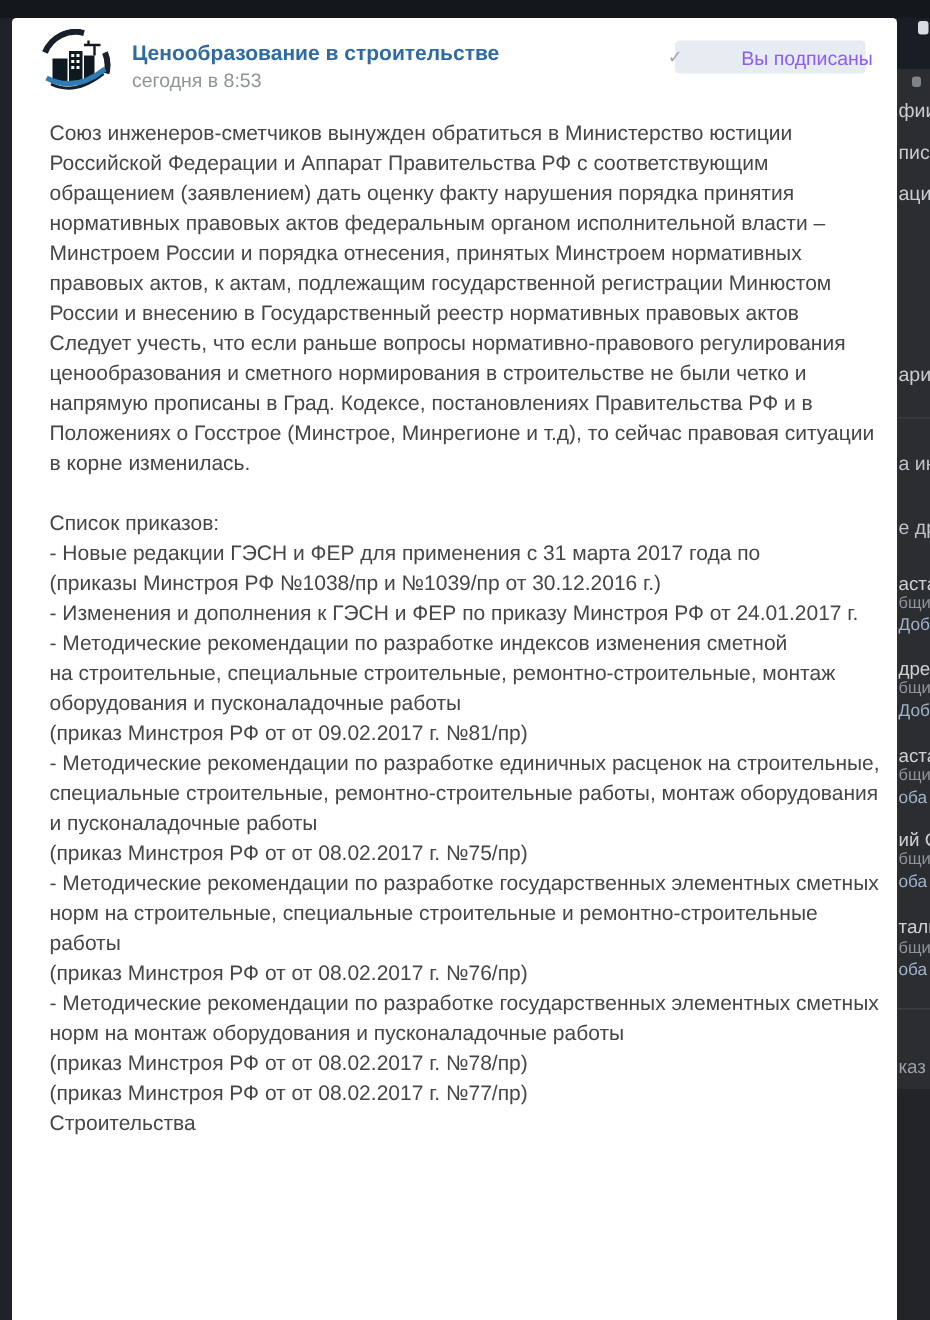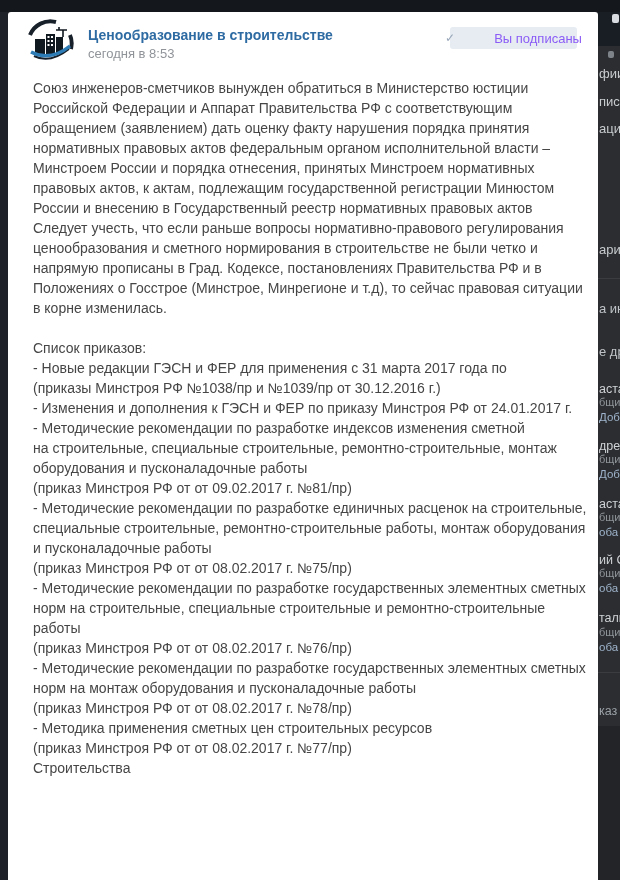--- a/index.html
+++ b/index.html
@@ -183,17 +183,16 @@
       <div class="post-line">специальные строительные, ремонтно-строительные работы, монтаж оборудования</div>
       <div class="post-line">и пусконаладочные работы</div>
       <div class="post-line">(приказ Минстроя РФ от от 08.02.2017 г. №75/пр)</div>
       <div class="post-line">- Методические рекомендации по разработке государственных элементных сметных</div>
       <div class="post-line">норм на строительные, специальные строительные и ремонтно-строительные</div>
       <div class="post-line">работы</div>
       <div class="post-line">(приказ Минстроя РФ от от 08.02.2017 г. №76/пр)</div>
       <div class="post-line">- Методические рекомендации по разработке государственных элементных сметных</div>
       <div class="post-line">норм на монтаж оборудования и пусконаладочные работы</div>
       <div class="post-line">(приказ Минстроя РФ от от 08.02.2017 г. №78/пр)</div>
-      <div class="post-line">- Методика применения сметных цен строительных ресурсов</div>
       <div class="post-line">(приказ Минстроя РФ от от 08.02.2017 г. №77/пр)</div>
       <div class="post-line">Строительства</div>
     </div>
 </div>
 
 </body></html>

